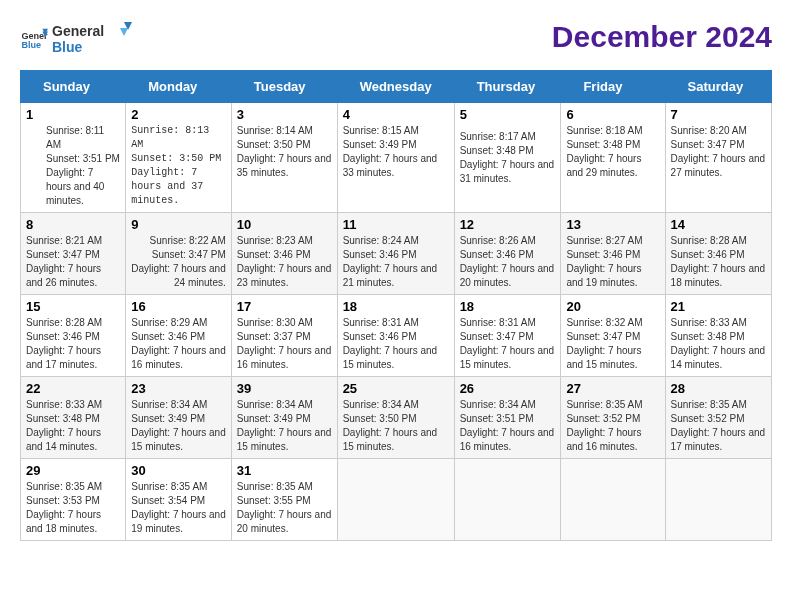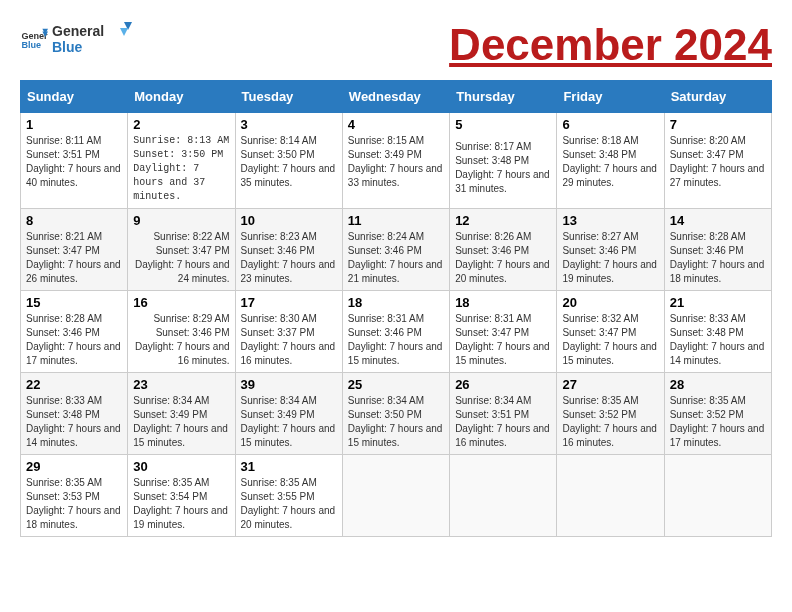--- a/index.html
+++ b/index.html
@@ -22,38 +22,37 @@
       gap: 4px;
     }
     .logo-icon {
       width: 28px;
       height: 28px;
     }
     .title-section {
       text-align: right;
     }
     .month-title {
-      font-size: 44px;
+      font-size: 30px;
       font-weight: bold;
-      color: #b91c1c;
-      text-decoration: underline;
+      color: #4c1d95;
     }
     .location-title {
       font-size: 16px;
       color: #555;
     }
     .calendar {
       width: 100%;
       border-collapse: collapse;
       font-size: 11px;
     }
     .calendar th {
       background-color: #2a7abf;
       color: #fff;
-      padding: 8px 6px;
+      padding: 8px 22px;
       text-align: left;
       font-size: 13px;
       font-weight: bold;
       border: 1px solid #2a7abf;
     }
     .calendar td {
       border: 1px solid #ccc;
       vertical-align: top;
       padding: 4px 5px;
       width: calc(100% / 7);
@@ -114,21 +113,21 @@
       <th>Wednesday</th>
       <th>Thursday</th>
       <th>Friday</th>
       <th>Saturday</th>
     </tr>
   </thead>
   <tbody id="calendar-body">
   <tr>
         <td>
           <span class="day-number">1</span>
-          <div class="day-info" style="white-space: pre-line;">Sunrise: 8:11 AM
+          <div class="day-info" style="white-space: pre-line; margin-left: 20px;">Sunrise: 8:11 AM
 Sunset: 3:51 PM
 Daylight: 7 hours and 40 minutes.</div>
         </td>
         <td>
           <span class="day-number">2</span>
           <div class="day-info" style="white-space: pre-line; font-family: Liberation Mono, monospace;">Sunrise: 8:13 AM
 Sunset: 3:50 PM
 Daylight: 7 hours and 37 minutes.</div>
         </td>
         <td>
@@ -208,21 +207,21 @@
       </tr>
       <tr>
         <td>
           <span class="day-number">15</span>
           <div class="day-info" style="white-space: pre-line;">Sunrise: 8:28 AM
 Sunset: 3:46 PM
 Daylight: 7 hours and 17 minutes.</div>
         </td>
         <td>
           <span class="day-number">16</span>
-          <div class="day-info" style="white-space: pre-line; text-align: right;">Sunrise: 8:29 AM
+          <div class="day-info" style="white-space: pre-line;">Sunrise: 8:29 AM
 Sunset: 3:46 PM
 Daylight: 7 hours and 16 minutes.</div>
         </td>
         <td>
           <span class="day-number">17</span>
           <div class="day-info" style="white-space: pre-line;">Sunrise: 8:30 AM
 Sunset: 3:37 PM
 Daylight: 7 hours and 16 minutes.</div>
         </td>
         <td>

